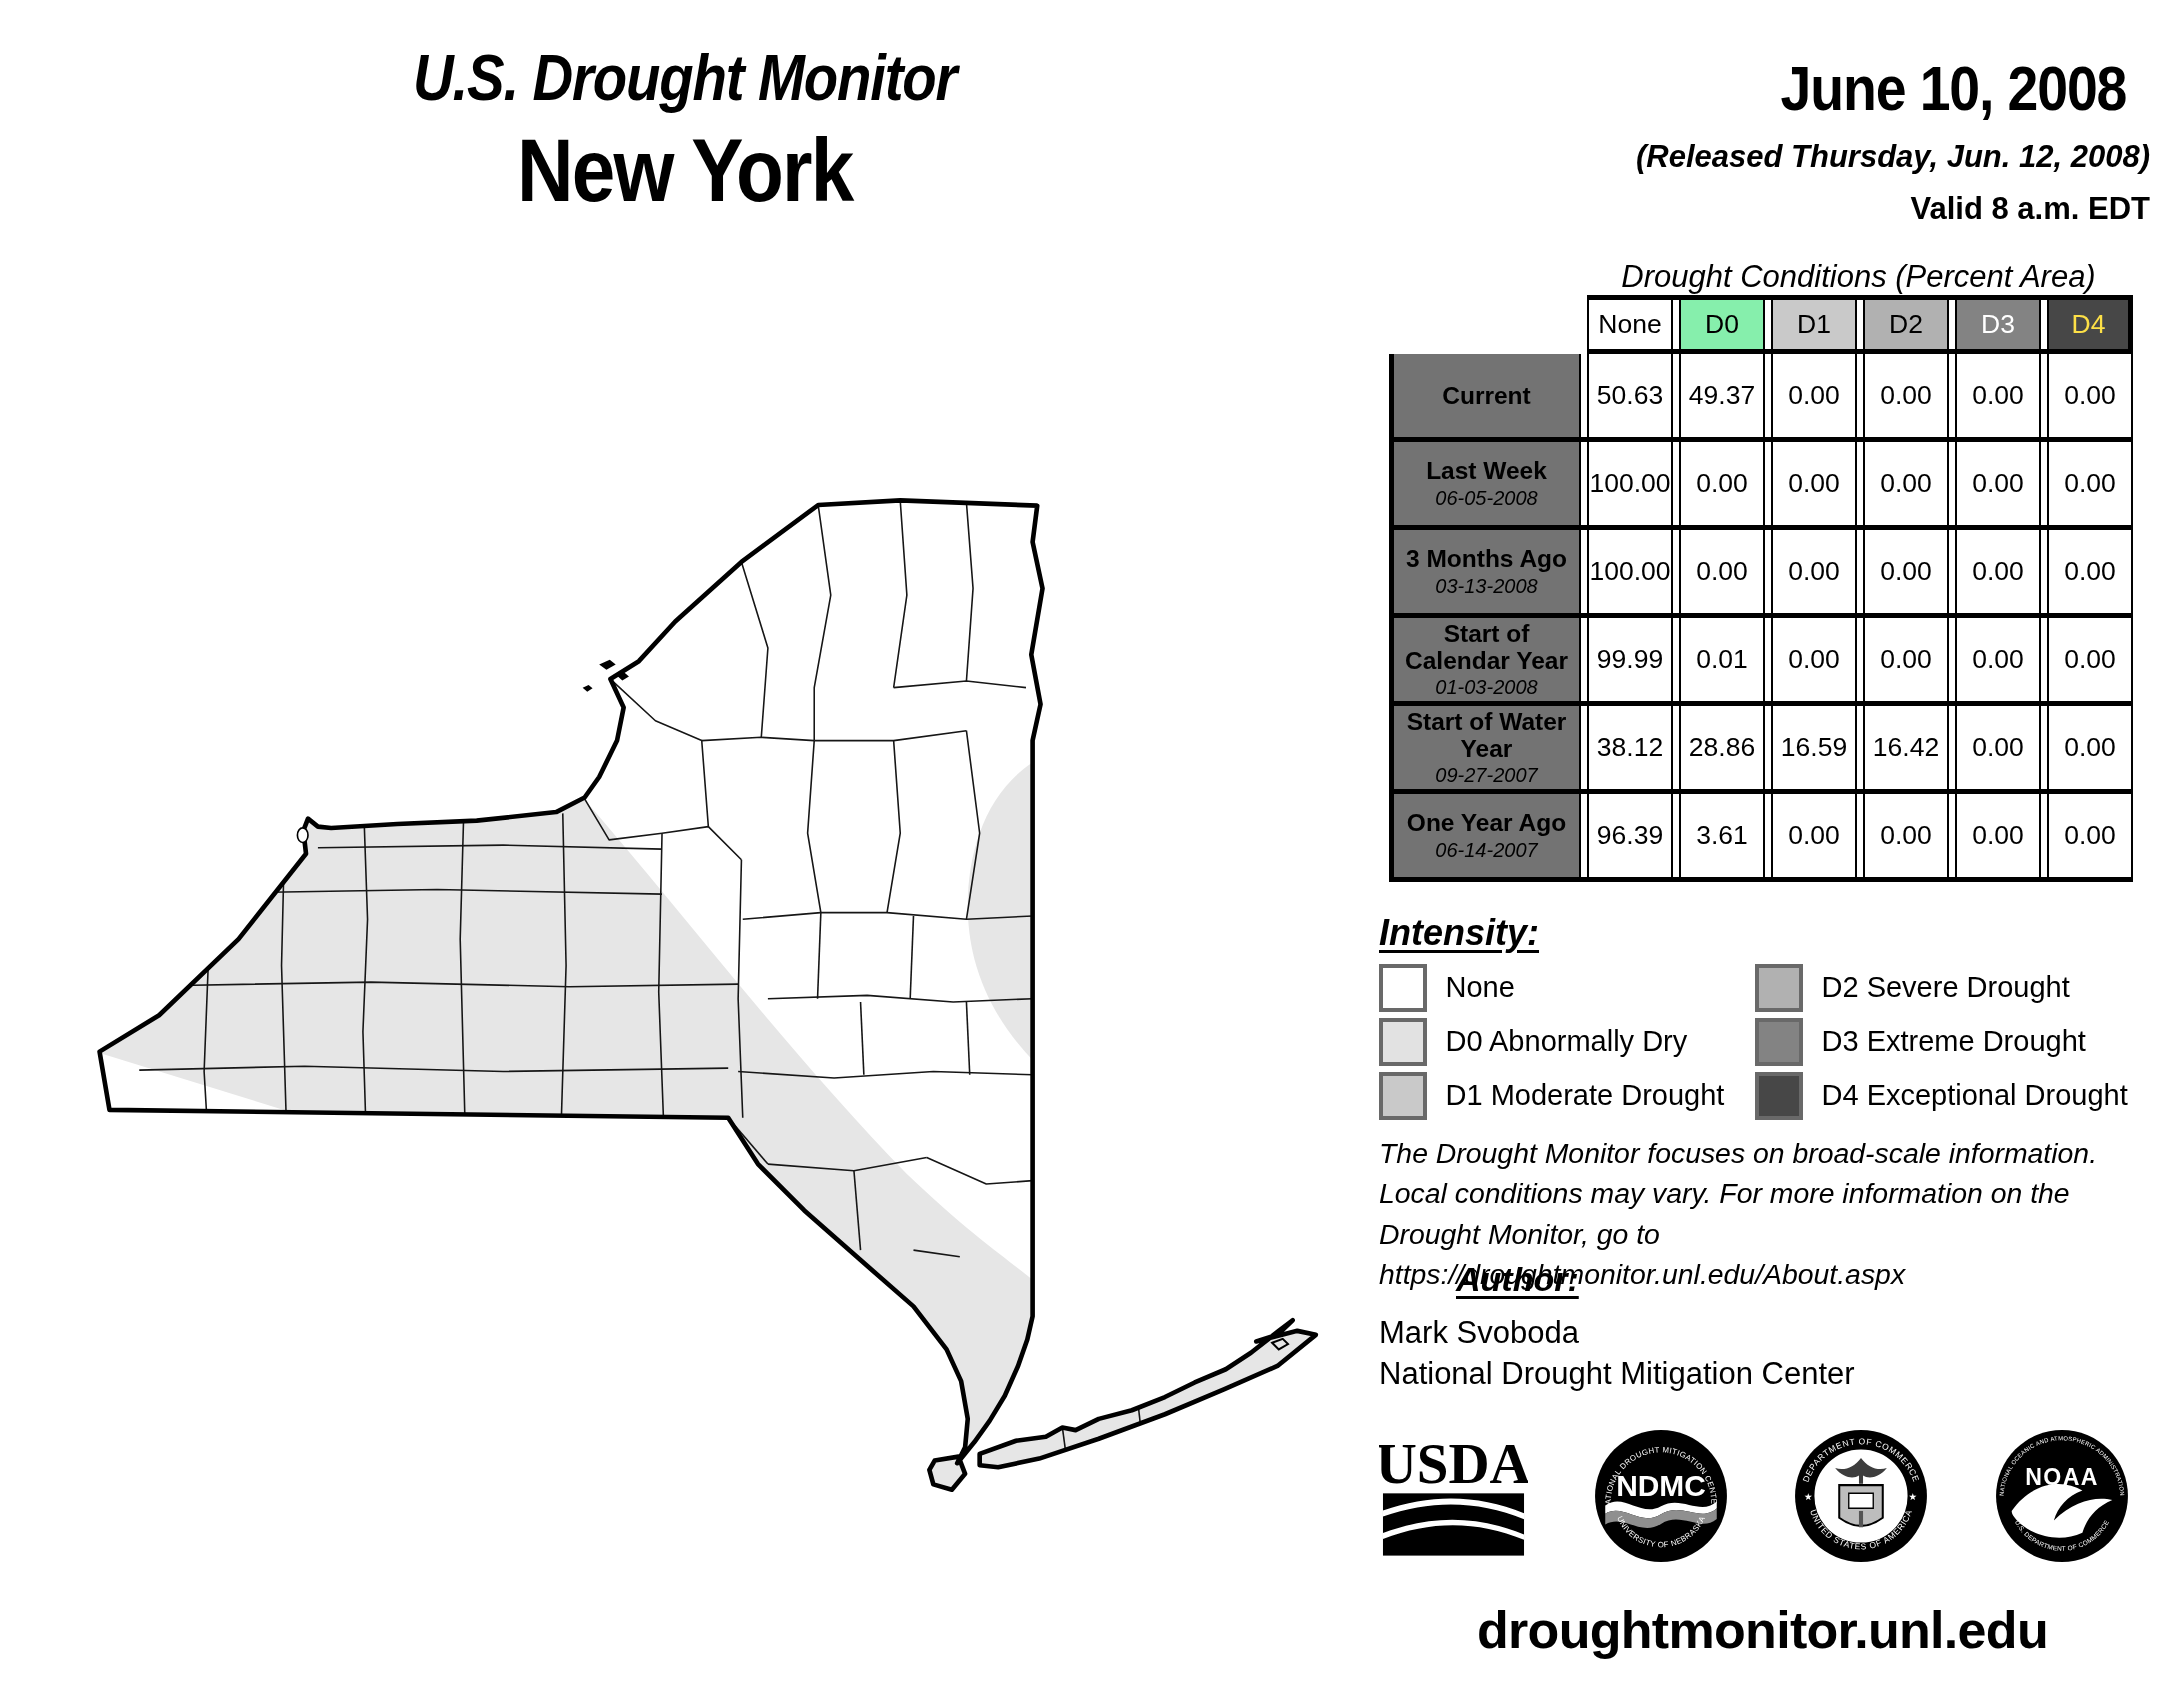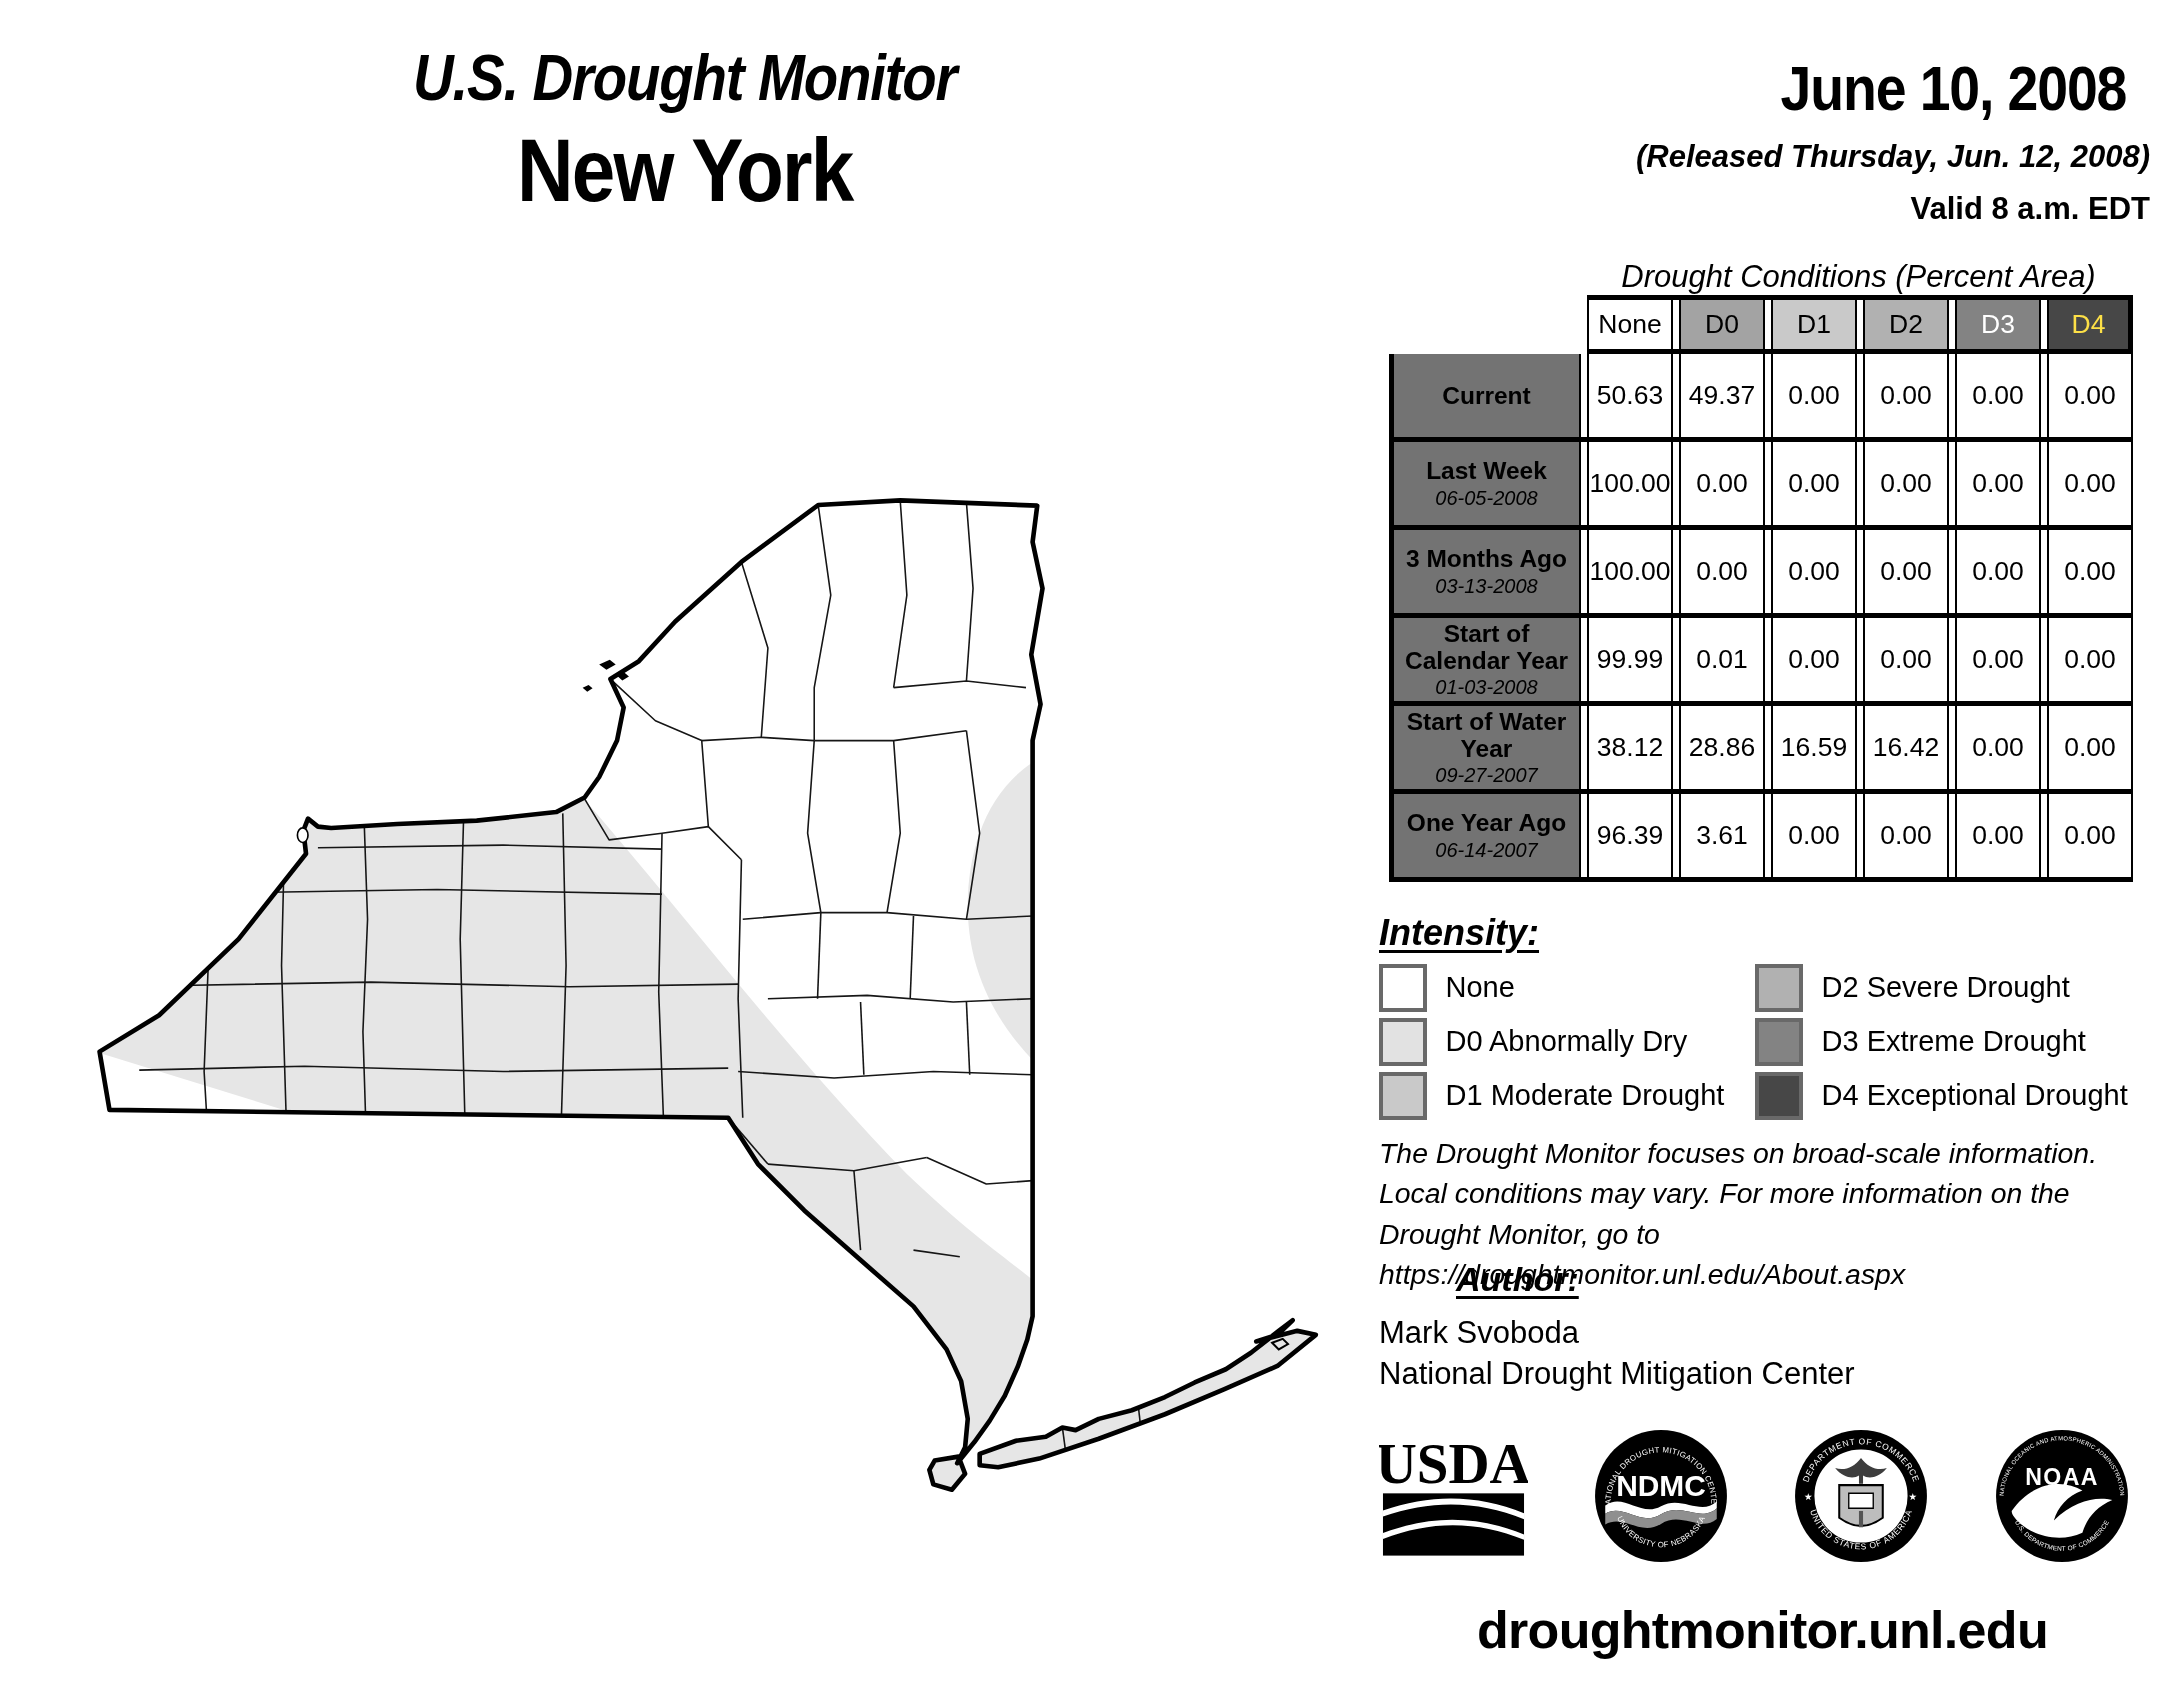--- a/index.html
+++ b/index.html
@@ -33,21 +33,21 @@
              font-size:26.5px; }
   .dm-head .dm-cell { height:49px; }
   .dm-body .dm-cell { height:83px; }
   .dm-label { width:192px; box-sizing:border-box;
               border-left:5.3px solid #000; border-right:2.6px solid #000; background:#737373;
               display:flex; flex-direction:column; align-items:center; justify-content:center;
               text-align:center; }
   .dm-label .lbl { font-weight:bold; font-size:24.5px; line-height:1.12; }
   .dm-label .dt  { font-style:italic; font-size:20px; margin-top:2px; }
   .c-none { background:#ffffff; }
-  .c-d0 { background:#a3a3a3; }
+  .c-d0 { background:#86efac; }
   .c-d1 { background:#c9c9c9; }
   .c-d2 { background:#b1b1b1; }
   .c-d3 { background:#838383; color:#fff; }
   .c-d4 { background:#474747; color:#fde047; }
   .dm-cell.c-d4 { border-right-width:5.3px; }
 
   
   .legend-heading { left:1379px; top:912px; font-size:36px; font-style:italic; font-weight:600;
                     text-decoration:underline; text-underline-offset:5.3px; }
   .legend-grid { left:1379px; top:967px; width:794px;

